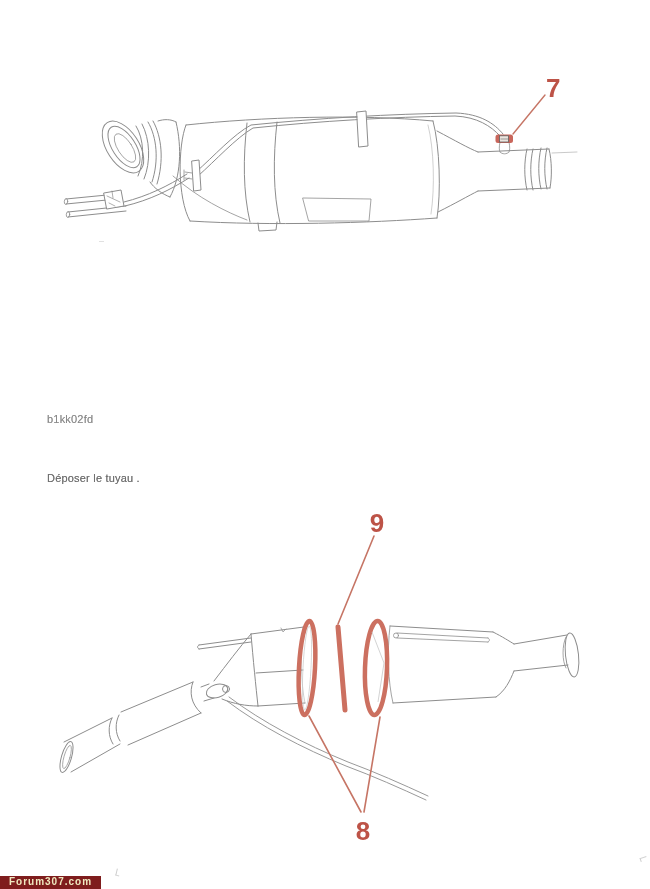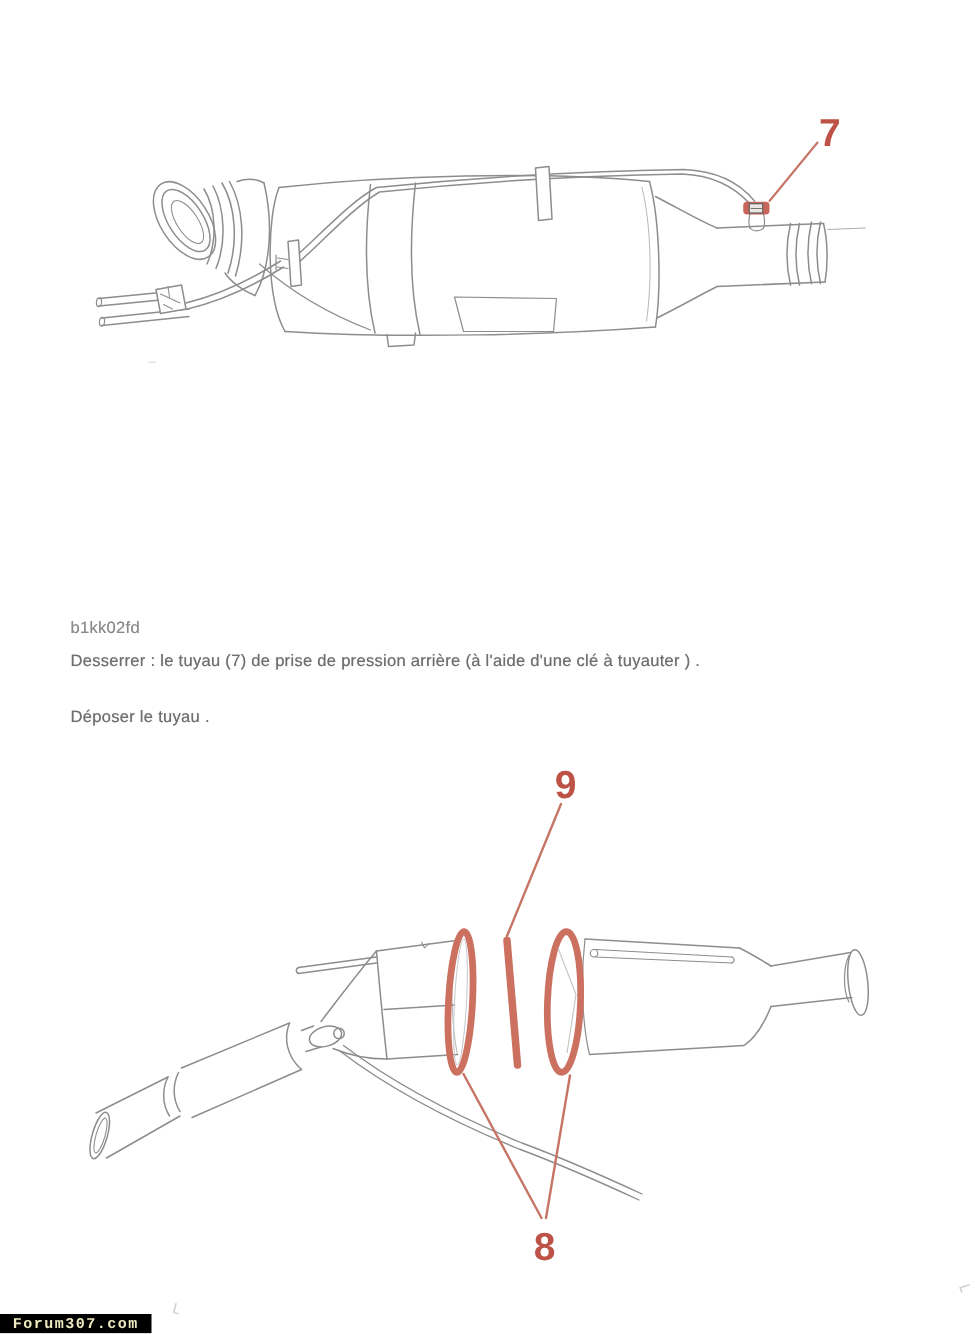--- a/index.html
+++ b/index.html
@@ -16,25 +16,25 @@
   .doc-text{
     position:absolute;left:47px;
     color:#6f6f6f;font-size:11px;letter-spacing:.2px;
     white-space:nowrap;
     text-shadow:0 0 .5px rgba(110,110,110,.75);
   }
   .code-text{top:413px;color:#8a8a8a;text-shadow:0 0 .4px rgba(150,150,150,.7);}
   .line1{top:435px;}
   .line2{top:472px;text-align:right;}
   .footer-bar{
-    position:absolute;background:#000000;
+    position:absolute;background:#7f1d1d;
     color:#efe9bf;
-    font-family:Liberation Mono, monospace;
+    font-family:Liberation Sans, sans-serif;
     font-weight:bold;font-size:10px;
-    display:flex;align-items:flex-end;justify-content:center;
+    display:flex;align-items:flex-start;justify-content:center;
   }
   .footer-left{left:0;top:876px;width:101px;height:13px;letter-spacing:1px;}
   .footer-right{left:599px;top:912px;width:51px;height:11px;font-size:9.5px;letter-spacing:.5px;padding-left:6px;box-sizing:border-box;}
   .artifact{position:absolute;border-left:1px solid #b9b9b9;border-bottom:1px solid #c4c4c4;opacity:.7;}
   .artifact-1{left:116px;top:869px;width:3px;height:6px;transform:rotate(14deg);}
   .artifact-2{left:640px;top:857px;width:6px;height:3px;transform:rotate(-18deg);border-bottom:none;border-top:1px solid #c0c0c0;}
   .artifact-3{left:99px;top:239px;width:5px;height:2px;border-left:none;opacity:.5;}
   .callout{
     font-family:"Liberation Sans", sans-serif;
     font-weight:bold;font-size:26px;fill:#bd5347;
@@ -105,21 +105,20 @@
     <g>
       <path d="M545,95 L513,134" stroke="#c67565" stroke-width="1.4" fill="none" stroke-linecap="round"></path>
       <rect x="495.5" y="134.5" width="17.5" height="8.5" rx="2.5" fill="#c4594d" opacity="0.92"></rect>
       <rect x="499.5" y="135.8" width="9" height="6.2" fill="#ece5df" stroke="#5f5f5f" stroke-width="0.8"></rect>
       <path d="M500.5,139 L508,139" stroke="#777777" stroke-width="0.7" fill="none"></path>
       <text class="callout" x="546" y="97">7</text>
     </g>
   </svg>
 
   <div class="doc-text code-text">b1kk02fd</div>
-  <div class="doc-text line1">Desserrer : le tuyau (7) de prise de pression arrière (à l'aide d'une clé à tuyauter ) .</div>
   <div class="doc-text line2">Déposer le tuyau .</div>
 
   <svg class="fig-bottom" viewBox="40 500 570 370">
     <g stroke="#8d8d8d" fill="none" stroke-width="1" stroke-linecap="round" stroke-linejoin="round">
 
       <ellipse cx="66.5" cy="757" rx="5" ry="16" transform="rotate(16 66.5 757)"></ellipse>
       <ellipse cx="67" cy="757" rx="3" ry="12" transform="rotate(16 67 757)" stroke-width="0.7"></ellipse>
       <path d="M64,742 L112,718 M71,772 L120,744"></path>
       <path d="M112,718 C108,726 108,736 113,744"></path>
       <path d="M119,715 C115,723 115,733 120,741"></path>

